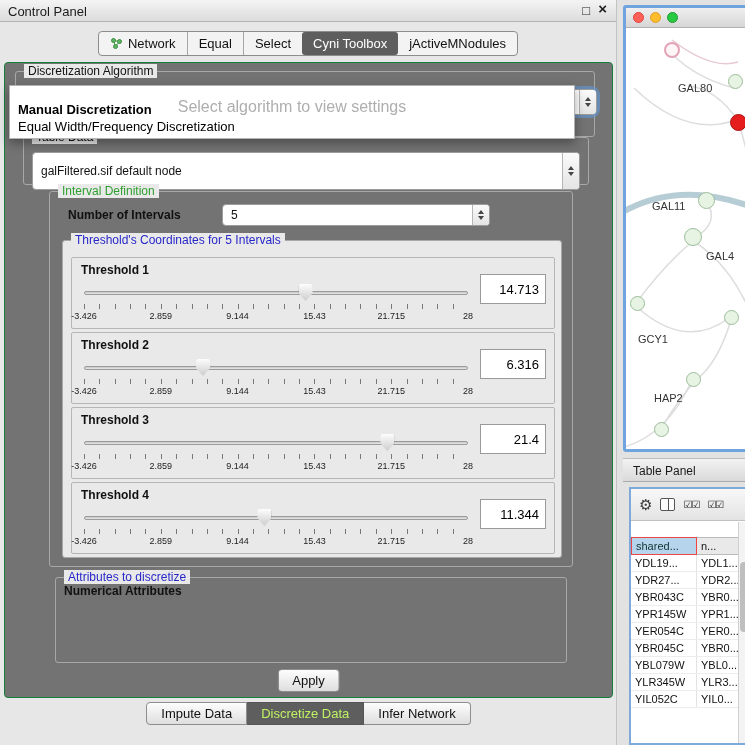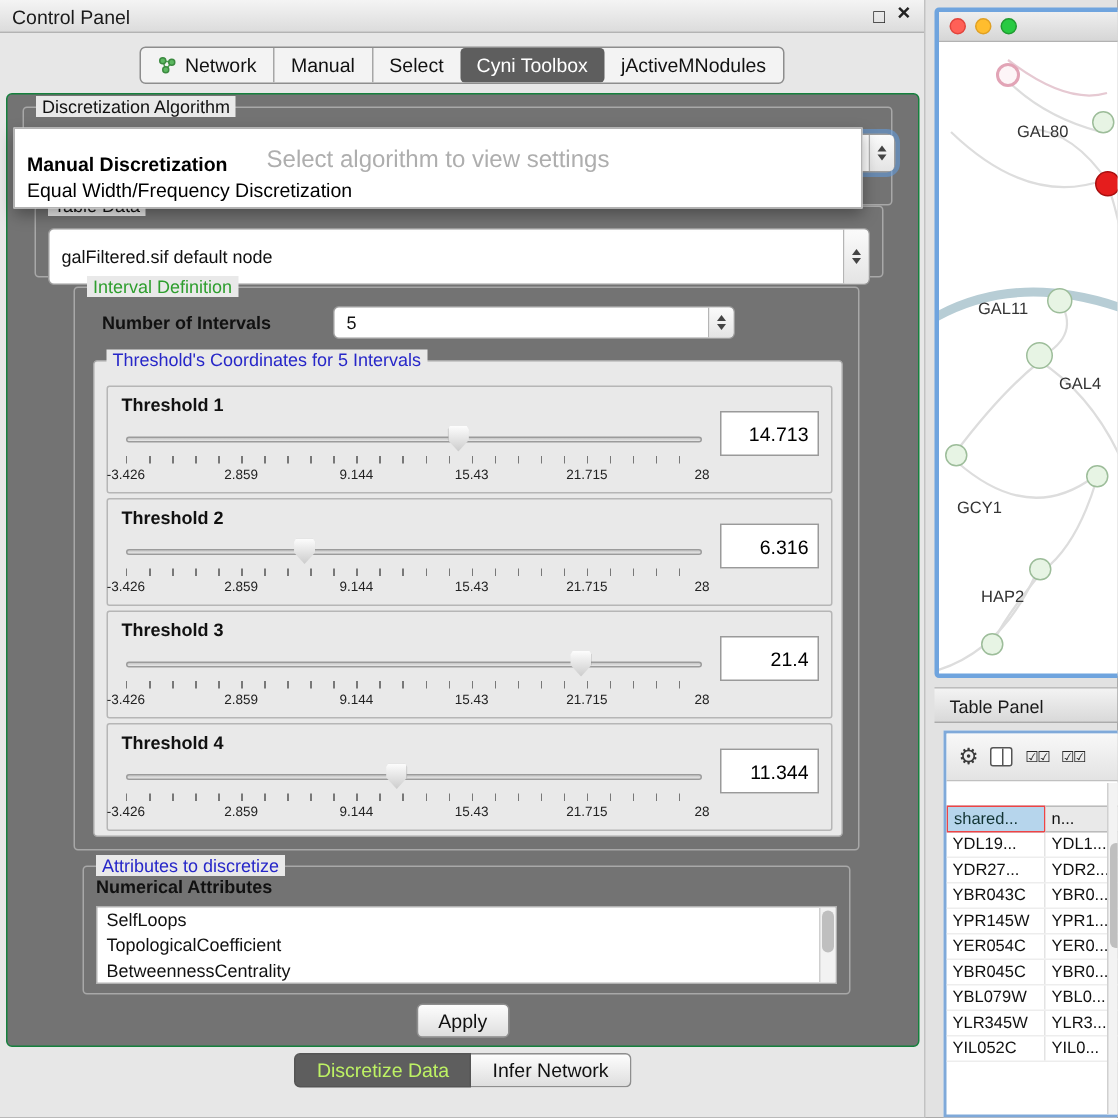--- a/index.html
+++ b/index.html
@@ -130,21 +130,21 @@
           <svg viewBox="0 0 13 13" width="13" height="13">
               <path d="M3.5 3.5L9.5 4.5L5.5 9.5Z" fill="none" stroke="#4aa14e" stroke-width="1"></path>
               <circle cx="3.5" cy="3.5" r="2" fill="#5cb860" stroke="#3c8a40"></circle>
               <circle cx="9.5" cy="4.5" r="2" fill="#5cb860" stroke="#3c8a40"></circle>
               <circle cx="5.5" cy="9.5" r="2" fill="#5cb860" stroke="#3c8a40"></circle>
             </svg>
         </span>
         <span>Network</span>
       </div>
       <div class="tab sep-l">
-          <span>Manual</span>
+          <span>Equal</span>
         </div>
       <div class="tab sep-l">
           <span>Select</span>
         </div>
       <div class="tab sep-l active">
           <span>Cyni Toolbox</span>
         </div>
       <div class="tab">
           <span>jActiveMNodules</span>
         </div>
@@ -267,34 +267,27 @@
           </div>
           <input class="th-value" type="text" value="11.344" style="">
         </div>
 
       </div>
     </div>
 
     <div class="group" style="left:50px; top:514px; width:512px; height:86px;">
       <span class="group-title blue">Attributes to discretize</span>
       <span style="position:absolute; left:8px; top:6px; font-size:12px; font-weight:bold;">Numerical Attributes</span>
-      <div class="listbox">
-        <div class="list-item">SelfLoops</div>
-        <div class="list-item">TopologicalCoefficient</div>
-        <div class="list-item">BetweennessCentrality</div>
-        <div class="vscroll">
-            <div class="vthumb" style="top:2px; height:28px;"></div>
-          </div>
-      </div>
     </div>
 
     <button class="btn apply-btn">Apply</button>
   </div>
 
   <div class="abs bottom-tabs">
+    <div class="btn">Impute Data</div>
     <div class="btn active">Discretize Data</div>
     <div class="btn">Infer Network</div>
   </div>
 </div>
 
 <div class="abs network-window">
   <div class="nw-titlebar">
     <span class="tl red"></span>
     <span class="tl yellow"></span>
     <span class="tl green"></span>

